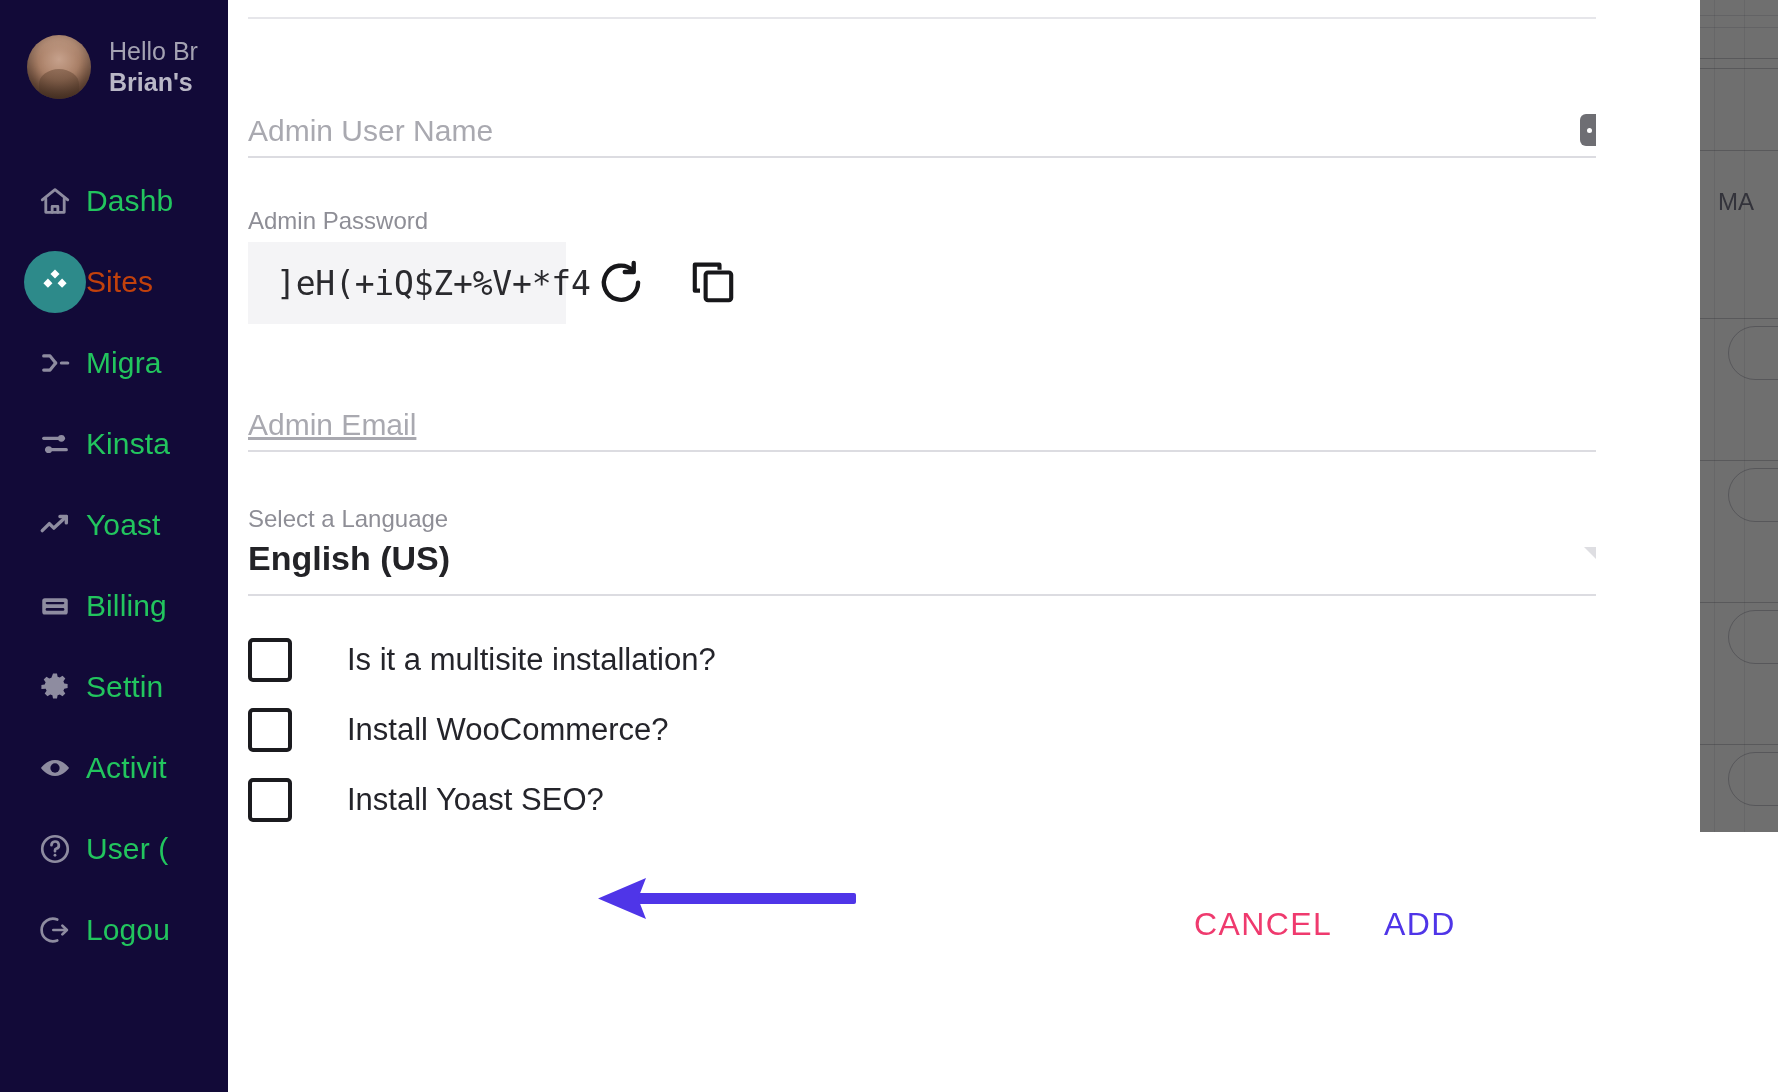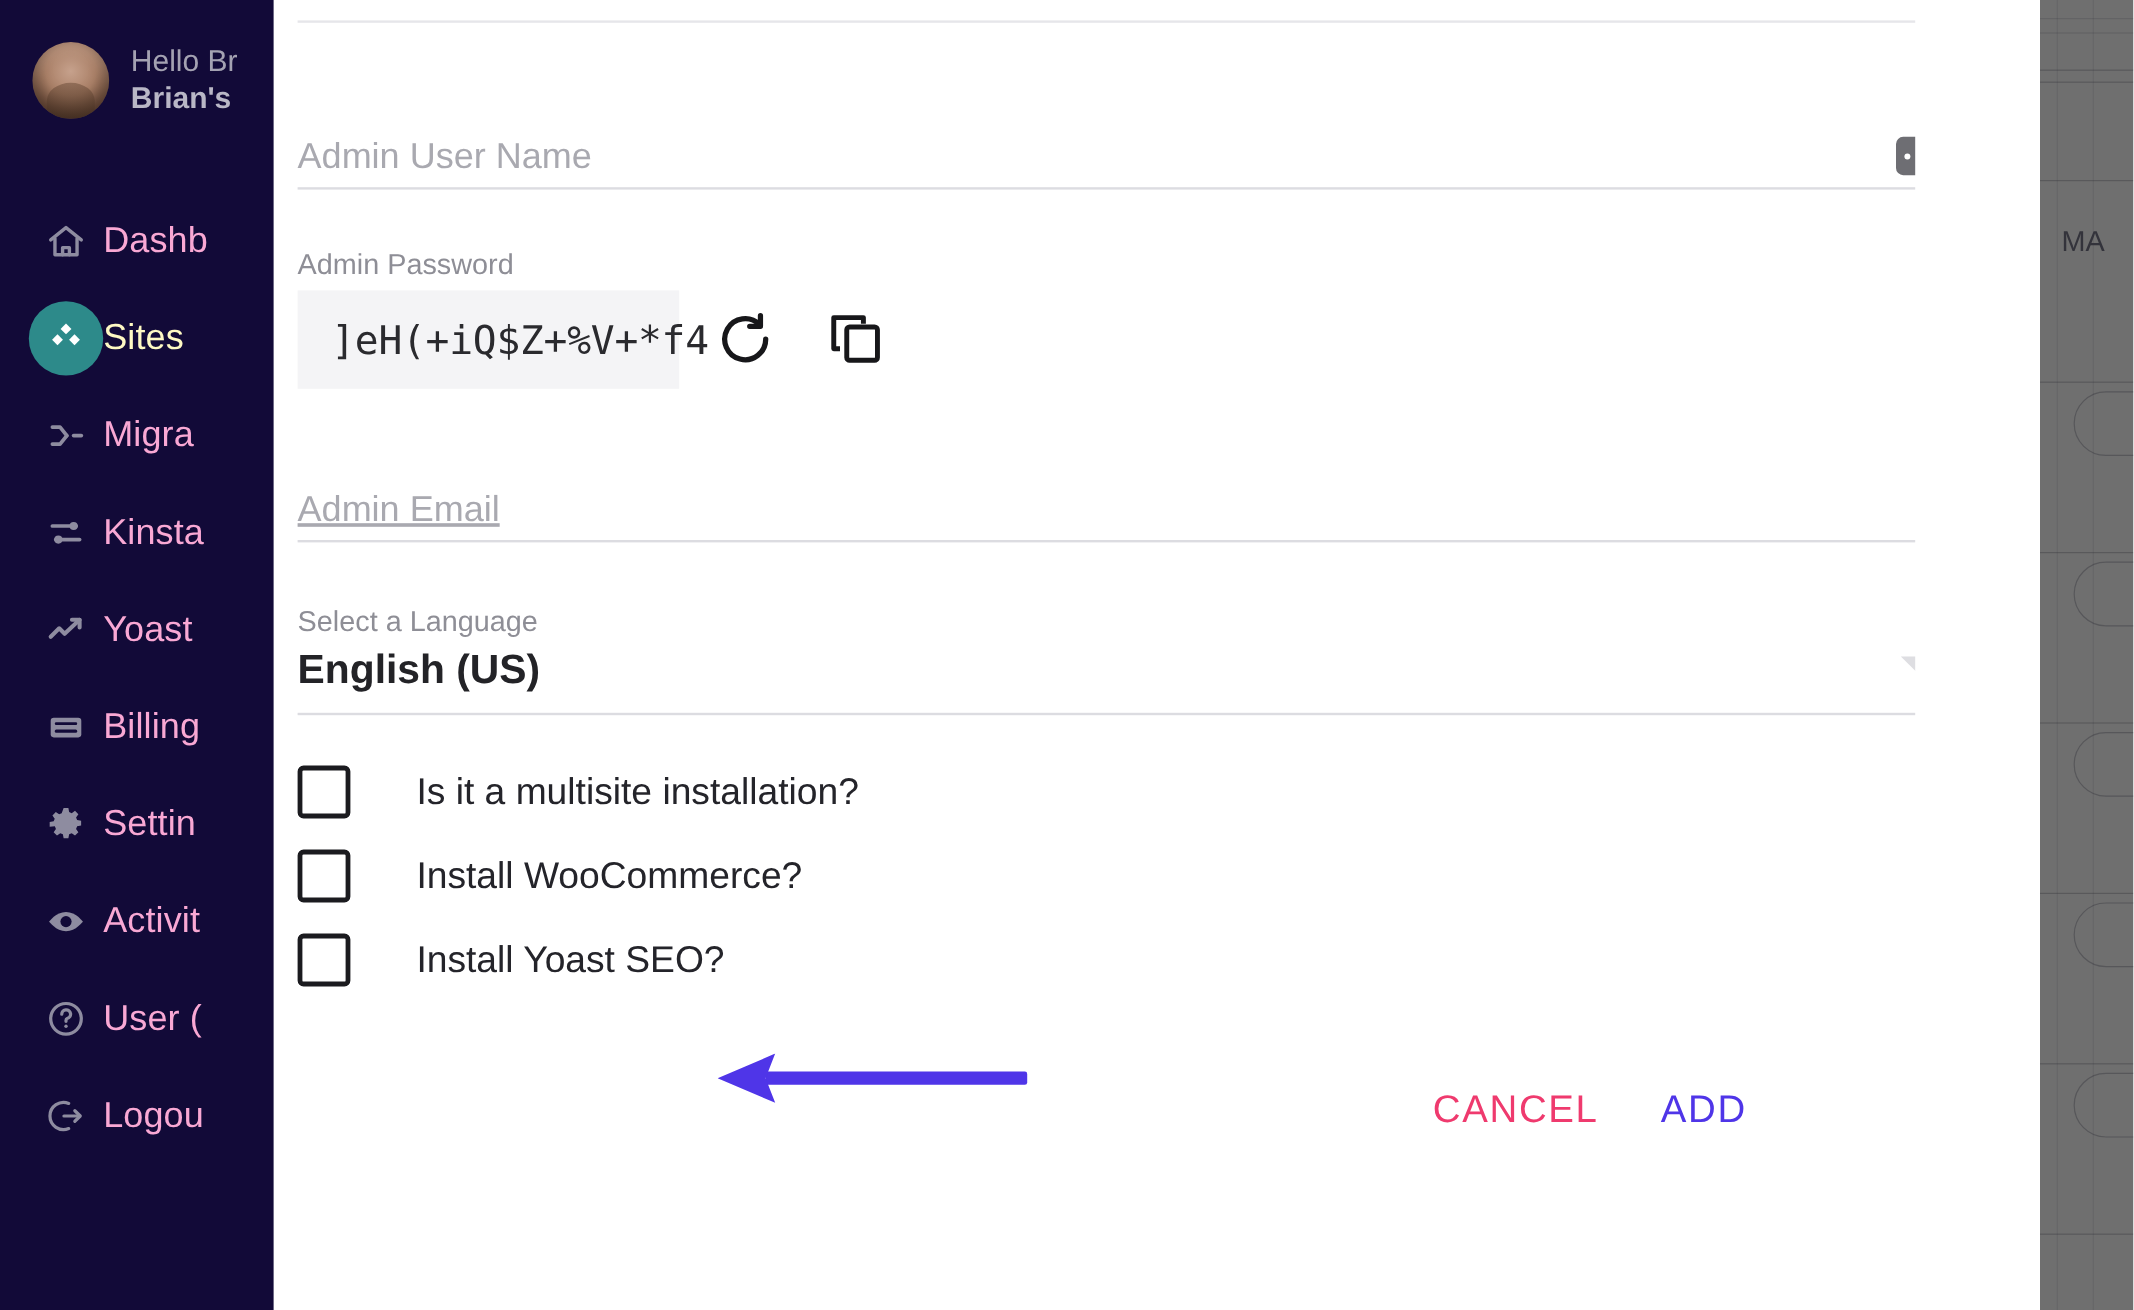--- a/index.html
+++ b/index.html
@@ -91,44 +91,44 @@
     flex: 0 0 62px;
     margin-left: 24px;
     display: flex;
     align-items: center;
     justify-content: center;
     color: #8e8ca0;
   }
   .sb-ico svg { display: block; }
   .sb-label {
     font-size: 30px;
-    color: #f9a8d4;
+    color: #22c55e;
     font-weight: 400;
     letter-spacing: .1px;
   }
   .sb-item.active .sb-ico {
     color: #ffffff;
   }
   .sb-item.active .sb-ico .blob {
     position: absolute;
     left: 24px; top: 50%;
     transform: translateY(-50%);
     width: 62px; height: 62px;
     border-radius: 50%;
     background: #2d8a8a;
     z-index: 0;
   }
   .sb-item.active .sb-ico svg { position: relative; z-index: 1; }
-  .sb-item.active .sb-label { color: #fef9c3; }
+  .sb-item.active .sb-label { color: #c2410c; }
 
   
   #backdrop {
     position: absolute;
     left: 1700px; top: 0;
-    width: 78px; height: 1092px;
+    width: 78px; height: 832px;
     background: #6f6f6f;
     z-index: 2;
     overflow: hidden;
   }
   .bd-line {
     position: absolute;
     left: 0; width: 78px;
     height: 1px;
     background: rgba(40,40,48,.30);
   }

